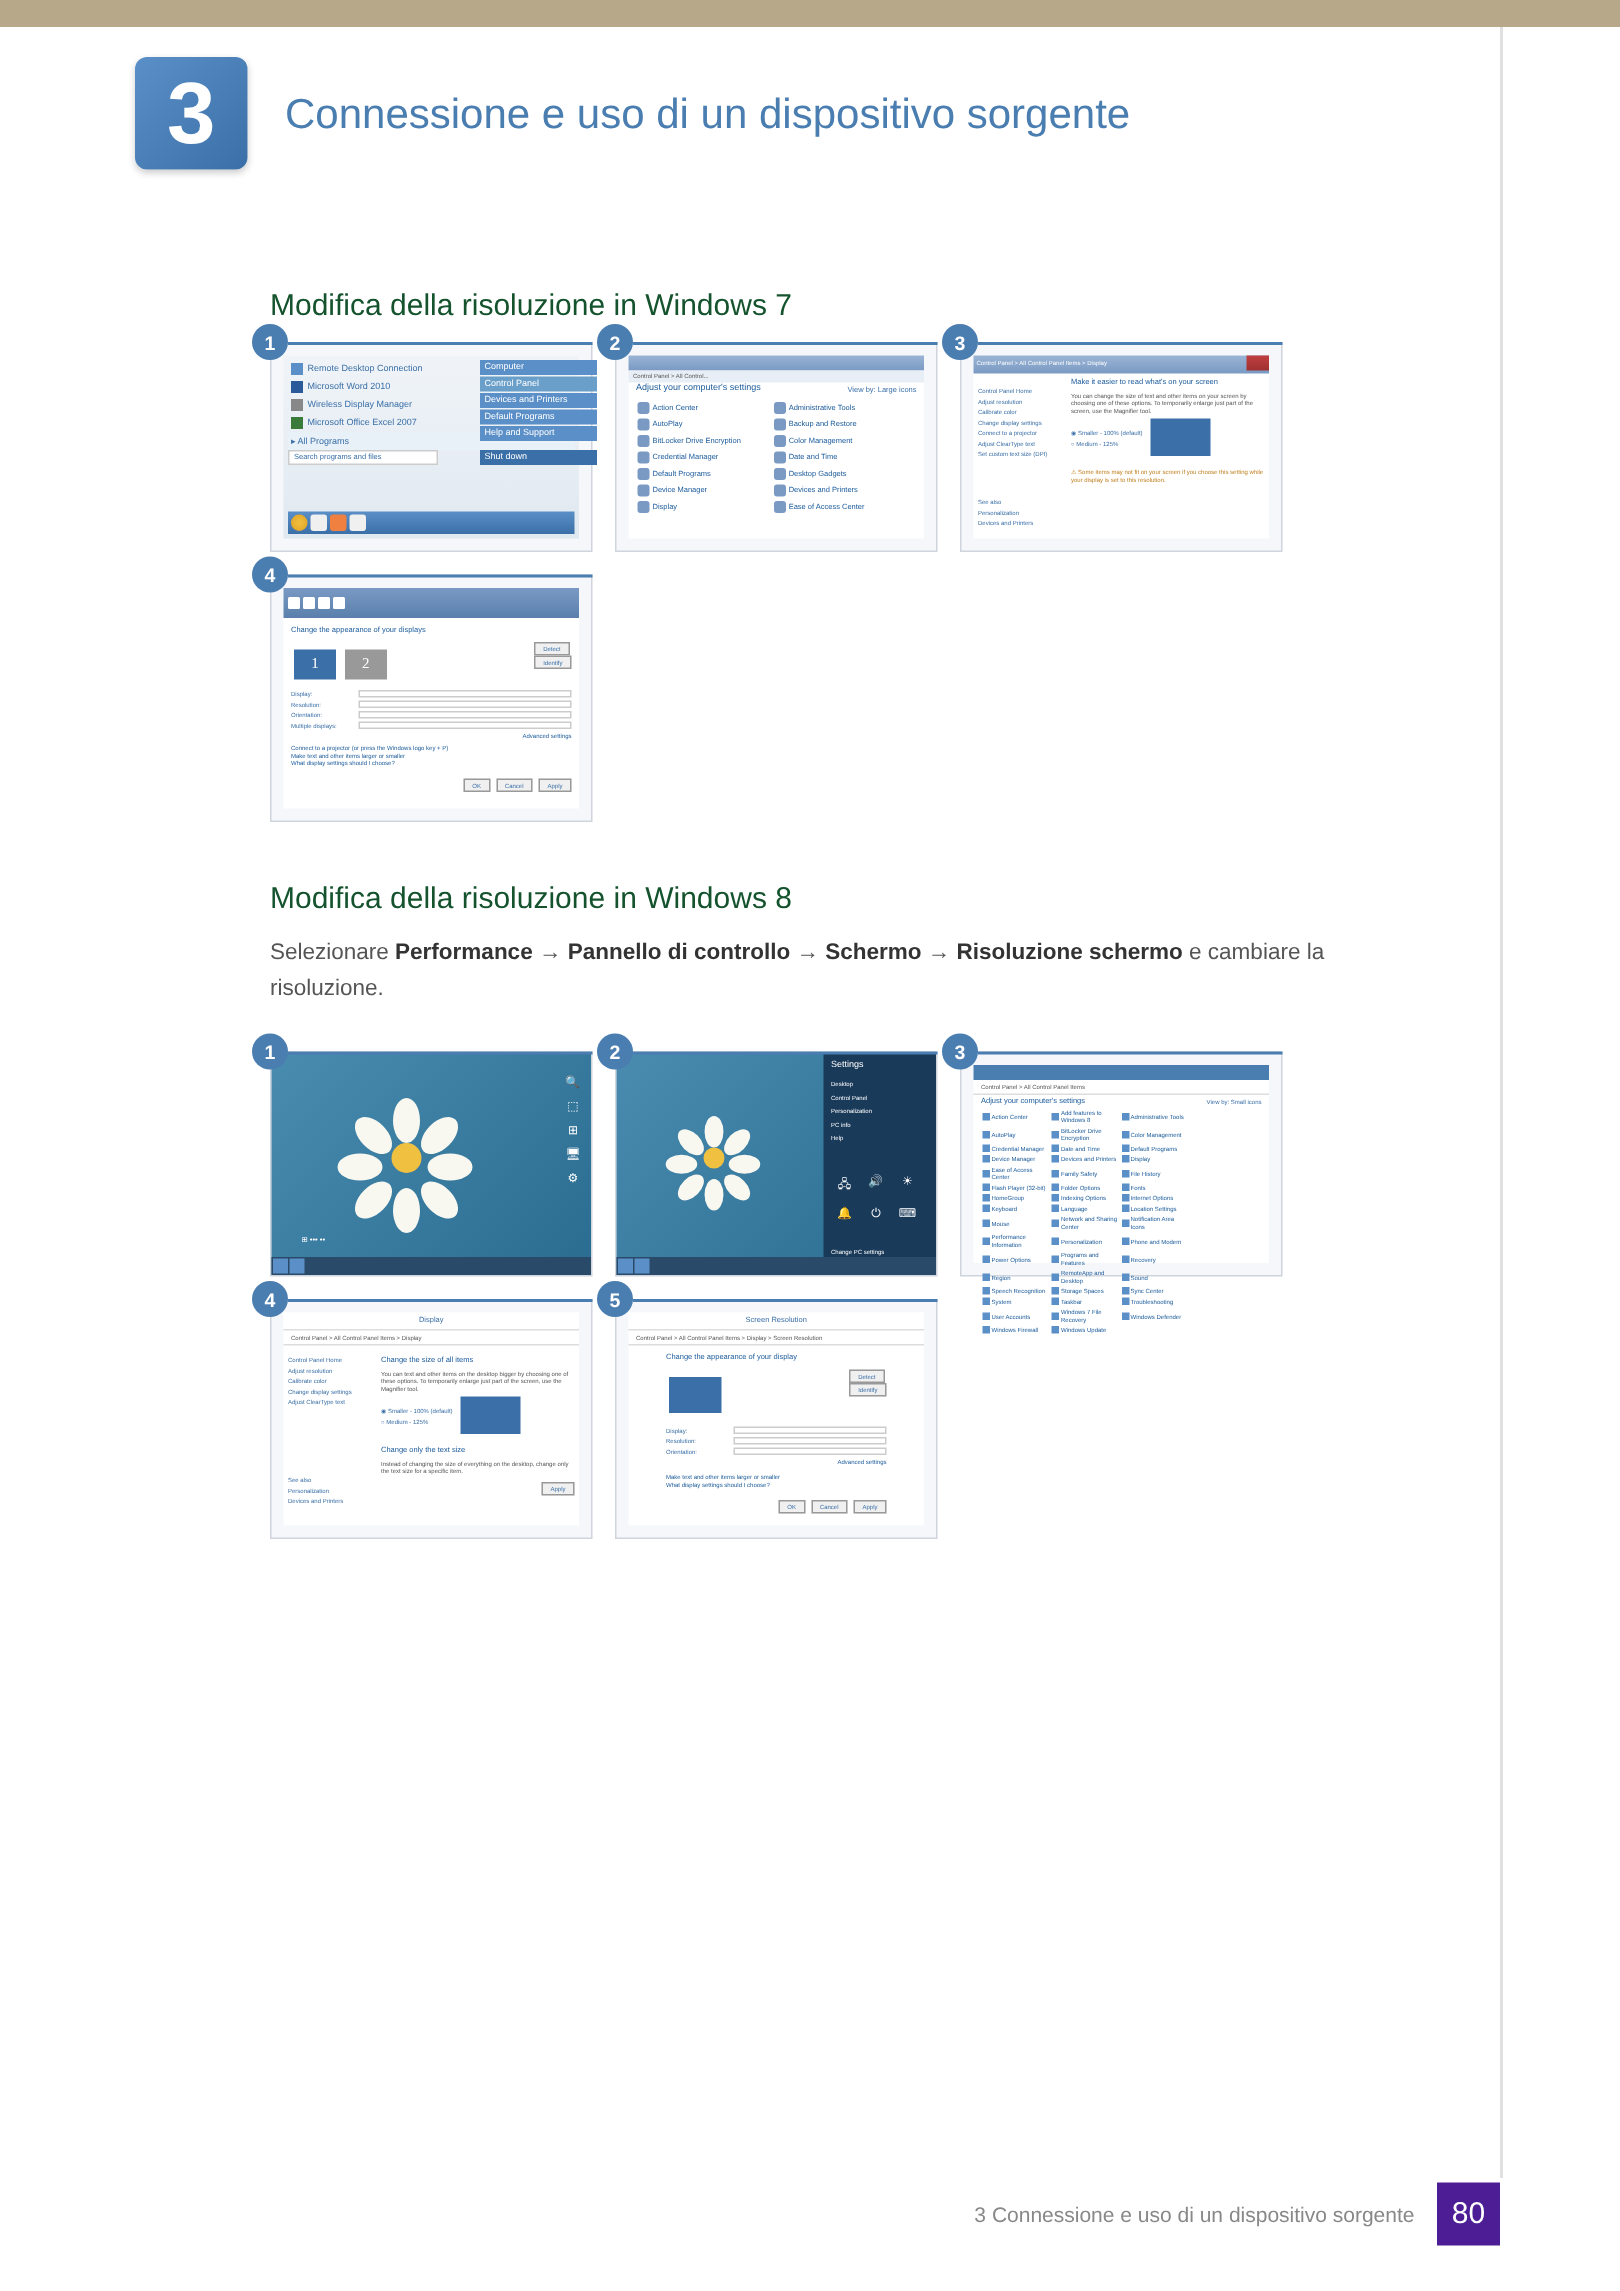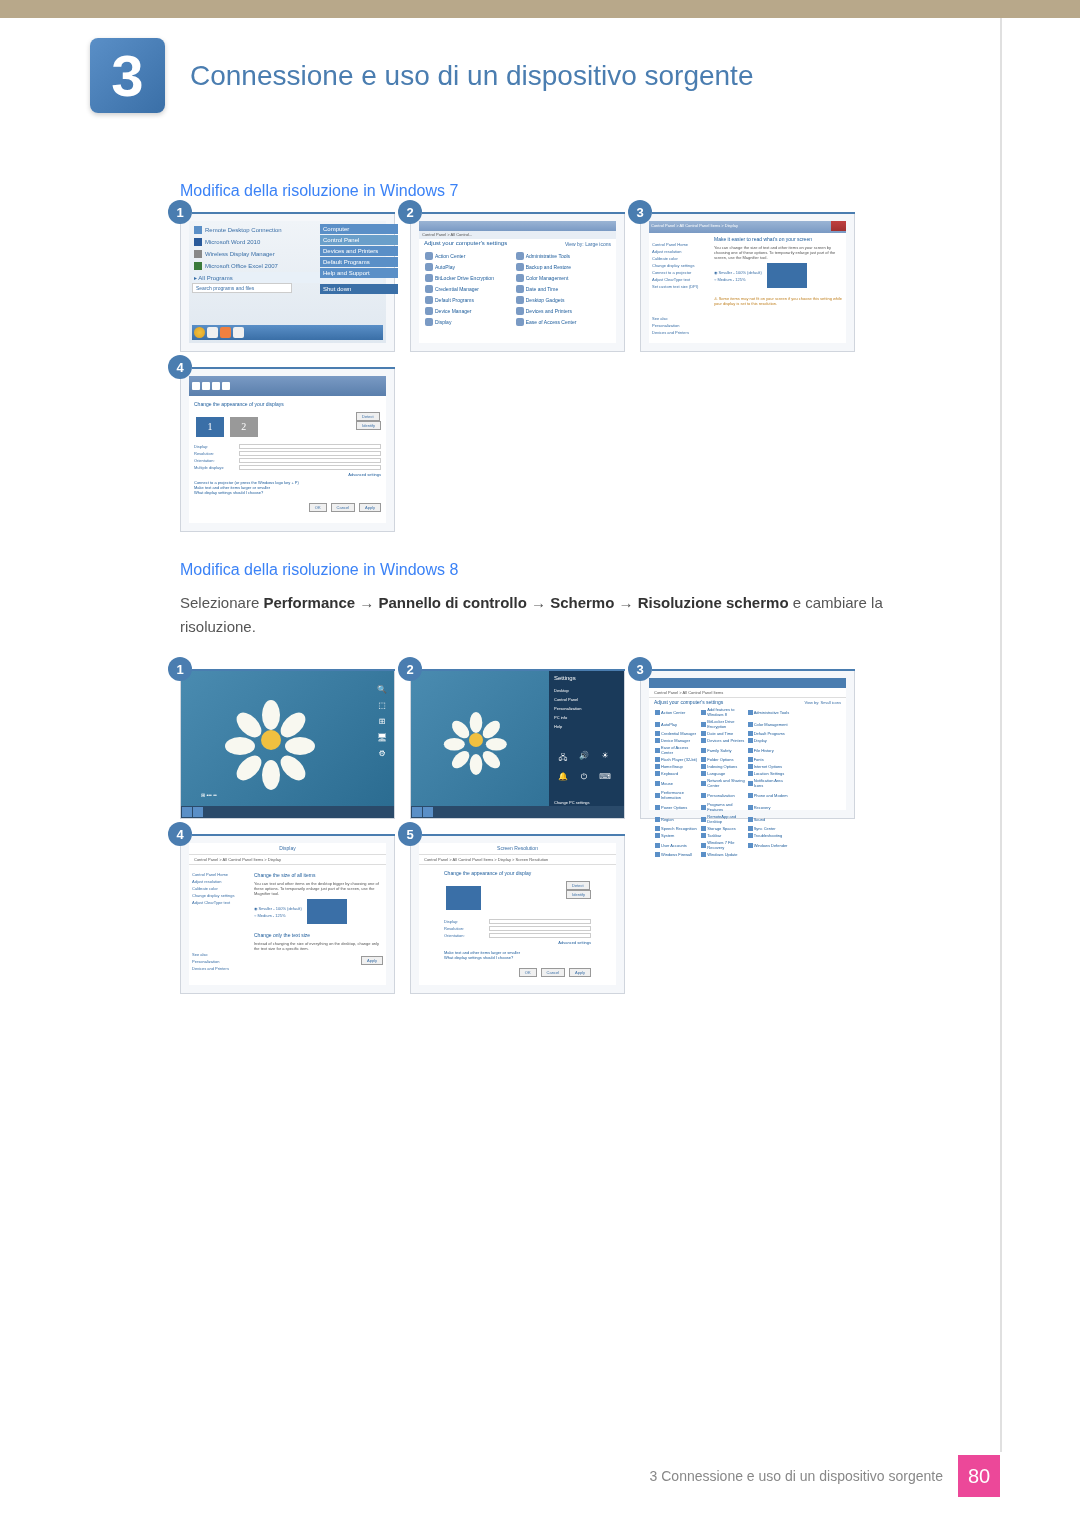--- a/index.html
+++ b/index.html
@@ -42,24 +42,24 @@
     }
     .chapter-title {
       color: #4a7db0;
       font-size: 28px;
       font-weight: normal;
     }
     .content {
       padding: 0 180px 0 180px;
     }
     .section-heading {
-      color: #3b82f6;
-      font-size: 16px;
+      color: #14532d;
+      font-size: 20px;
       margin-bottom: 12px;
-      margin-top: 29px;
+      margin-top: 40px;
     }
     .section-text {
       color: #555;
       font-size: 15px;
       line-height: 1.6;
       margin-bottom: 30px;
     }
     .section-text .bold { font-weight: bold; color: #333; }
     .arrow { font-family: Arial; }
     .screenshots-row {
@@ -235,21 +235,21 @@
       justify-content: flex-end;
       align-items: center;
       padding: 0 80px 30px 0;
     }
     .footer-text {
       color: #888;
       font-size: 14px;
       margin-right: 15px;
     }
     .footer-page {
-      background: #ec4899;
+      background: #4c1d95;
       color: #fff;
       width: 42px;
       height: 42px;
       display: flex;
       align-items: center;
       justify-content: center;
       font-size: 20px;
     }
     .side-border {
       position: absolute;

